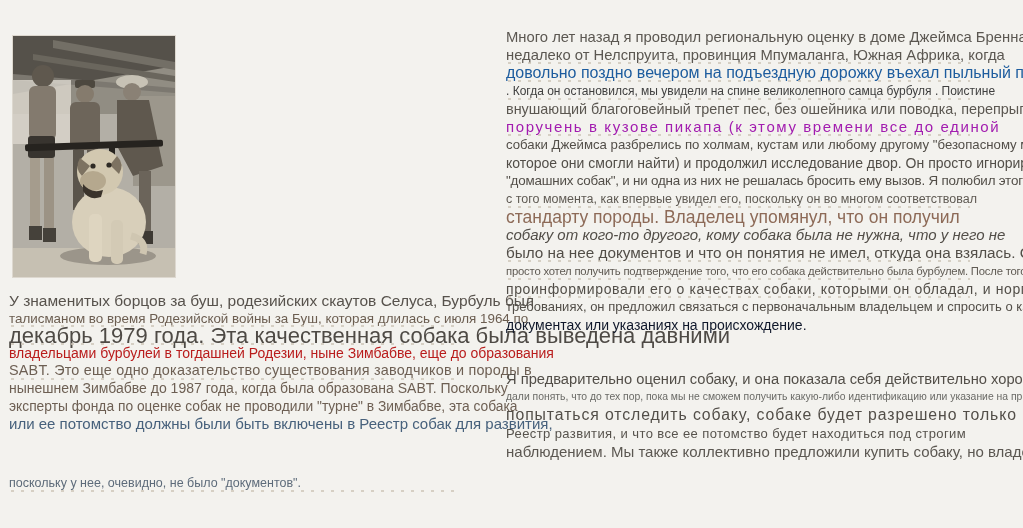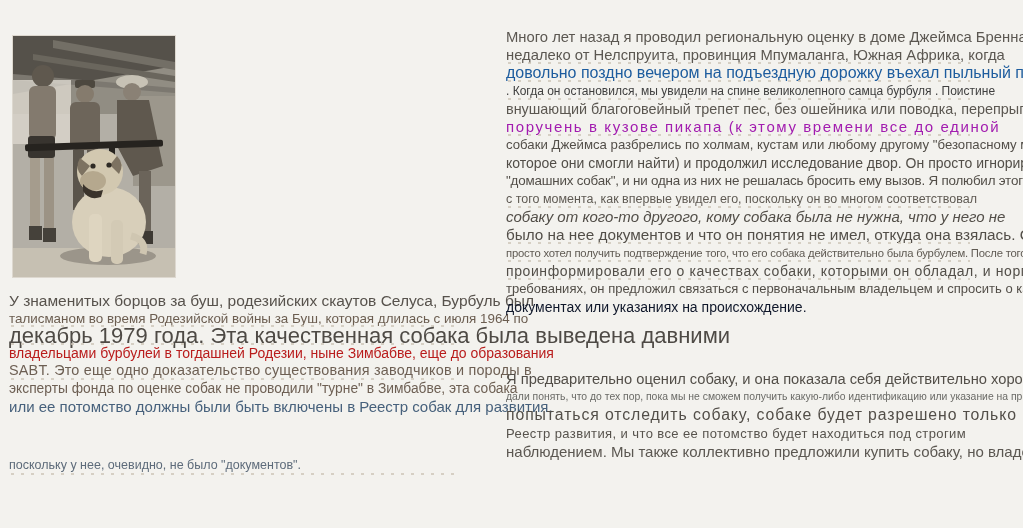--- a/index.html
+++ b/index.html
@@ -121,36 +121,38 @@
       <circle cx="96" cy="129" r="2.6" fill="#2e2a24"></circle>
     </svg>
   </figure>
 
   <div class="left-text">
     <div class="ln ll1">У знаменитых борцов за буш, родезийских скаутов Селуса, Бурбуль был</div>
     <div class="ln ll2 dots">талисманом во время Родезийской войны за Буш, которая длилась с июля 1964 по</div>
     <div class="ln ll3 dots">декабрь 1979 года. Эта качественная собака была выведена давними</div>
     <div class="ln ll4">владельцами бурбулей в тогдашней Родезии, ныне Зимбабве, еще до образования</div>
     <div class="ln ll5 dots">SABT. Это еще одно доказательство существования заводчиков и породы в</div>
+    <div class="ln ll6">нынешнем Зимбабве до 1987 года, когда была образована SABT. Поскольку</div>
     <div class="ln ll7">эксперты фонда по оценке собак не проводили "турне" в Зимбабве, эта собака</div>
     <div class="ln ll8">или ее потомство должны были быть включены в Реестр собак для развития,</div>
     <div class="ln ll9 dots">поскольку у нее, очевидно, не было "документов".</div>
   </div>
 
   <div class="right-col para1">
     <div class="ln lr1">Много лет назад я проводил региональную оценку в доме Джеймса Бреннана,</div>
     <div class="ln lr2 dots">недалеко от Нелспруита, провинция Мпумаланга, Южная Африка, когда</div>
     <div class="ln lr3 dots">довольно поздно вечером на подъездную дорожку въехал пыльный пикап</div>
     <div class="ln lr4 dots">. Когда он остановился, мы увидели на спине великолепного самца бурбуля . Поистине</div>
     <div class="ln lr5">внушающий благоговейный трепет пес, без ошейника или поводка, перепрыгнул через</div>
     <div class="ln lr6 dots">поручень в кузове пикапа (к этому времени все до единой</div>
     <div class="ln lr7">собаки Джеймса разбрелись по холмам, кустам или любому другому "безопасному месту",</div>
     <div class="ln lr8">которое они смогли найти) и продолжил исследование двор. Он просто игнорировал</div>
     <div class="ln lr9">"домашних собак", и ни одна из них не решалась бросить ему вызов. Я полюбил этого пса</div>
     <div class="ln lr10 dots">с того момента, как впервые увидел его, поскольку он во многом соответствовал</div>
+    <div class="ln lr11">стандарту породы. Владелец упомянул, что он получил</div>
     <div class="ln lr12">собаку от кого-то другого, кому собака была не нужна, что у него не</div>
     <div class="ln lr13 dots">было на нее документов и что он понятия не имел, откуда она взялась. Он</div>
     <div class="ln lr14 dots">просто хотел получить подтверждение того, что его собака действительно была бурбулем. После того, как мы</div>
     <div class="ln lr15 dots">проинформировали его о качествах собаки, которыми он обладал, и нормативных</div>
     <div class="ln lr16">требованиях, он предложил связаться с первоначальным владельцем и спросить о каких-либо</div>
     <div class="ln lr17">документах или указаниях на происхождение.</div>
   </div>
 
   <div class="para2">
     <div class="ln lp1">Я предварительно оценил собаку, и она показала себя действительно хорошо, но мы ясно</div>

